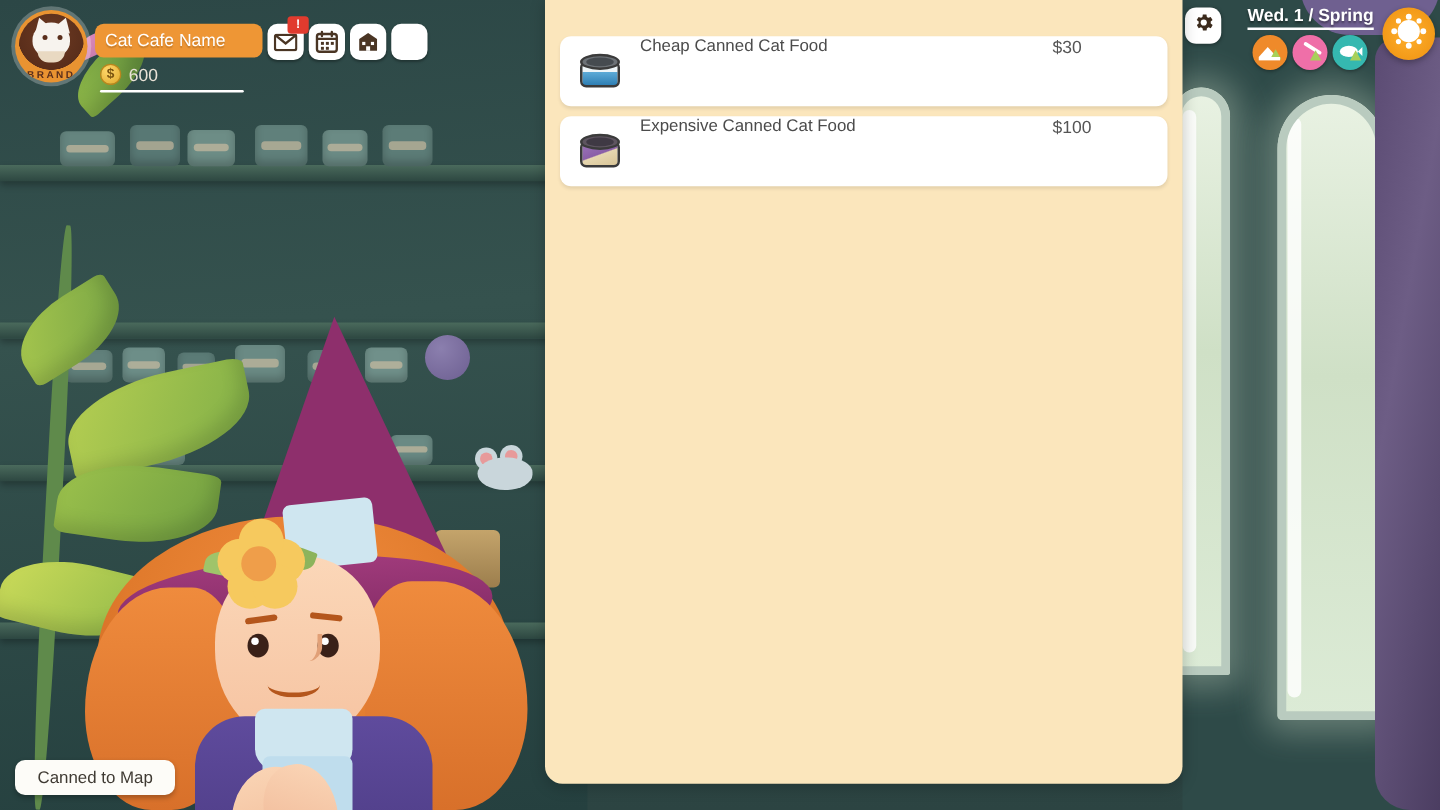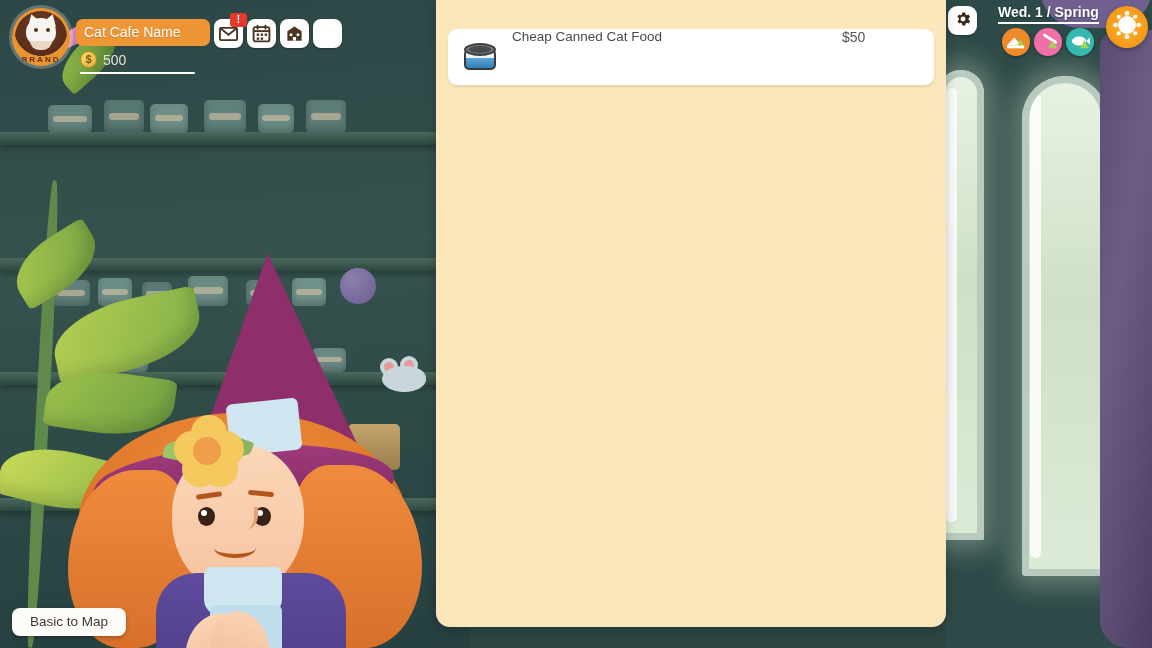--- a/index.html
+++ b/index.html
@@ -499,21 +499,21 @@
         </svg>
       </div>
     </div>
 
     <div class="hud-btn" style="left:305px;">
       <div class="g"></div>
     </div>
 
     <div class="money-row">
       <div class="coin">$</div>
-      <div class="money-val">500</div>
+      <div class="money-val">600</div>
     </div>
     <div class="money-bar"></div>
   </div>
 
   <div class="gear-btn">
     <span>
       <svg width="18" height="18" viewBox="0 0 24 24">
         <path fill="#3b2a1c" d="M19.4 13a7.6 7.6 0 0 0 0-2l2-1.6-2-3.4-2.4 1a7.6 7.6 0 0 0-1.7-1l-.4-2.6h-3.9l-.4 2.6a7.6 7.6 0 0 0-1.7 1l-2.4-1-2 3.4L6.6 11a7.6 7.6 0 0 0 0 2l-2 1.6 2 3.4 2.4-1a7.6 7.6 0 0 0 1.7 1l.4 2.6h3.9l.4-2.6a7.6 7.6 0 0 0 1.7-1l2.4 1 2-3.4z"></path>
         <circle cx="12" cy="12" r="3.3" fill="#ffffff"></circle>
       </svg>
@@ -568,23 +568,34 @@
 
       <div class="shop-item">
         <div class="item-icon">
           <div class="ico">
             <div class="can-body" style="background:linear-gradient(180deg,#eef5f8 0%,#eef5f8 40%,#5ba9d6 41%,#2f7fb4 100%);"></div>
             <div class="can-lid"></div>
             <div class="can-lid-in"></div>
           </div>
         </div>
         <div class="item-name">Cheap Canned Cat Food</div>
-        <div class="item-price">$50</div>
+        <div class="item-price">$30</div>
       </div>
 
 
+      <div class="shop-item">
+        <div class="item-icon">
+          <div class="ico">
+            <div class="can-body" style="background:linear-gradient(160deg,#9b74b8 0%,#8a5fa8 48%,#e6d7b0 52%,#d9c597 100%);"></div>
+            <div class="can-lid" style="background:#5e5560;"></div>
+            <div class="can-lid-in" style="background:#3f3944;"></div>
+          </div>
+        </div>
+        <div class="item-name">Expensive Canned Cat Food</div>
+        <div class="item-price">$100</div>
+      </div>
 
     </div>
   </div>
 
-  <div class="return-btn">Basic to Map</div>
+  <div class="return-btn">Canned to Map</div>
 
 </div>
 
 </body></html>

